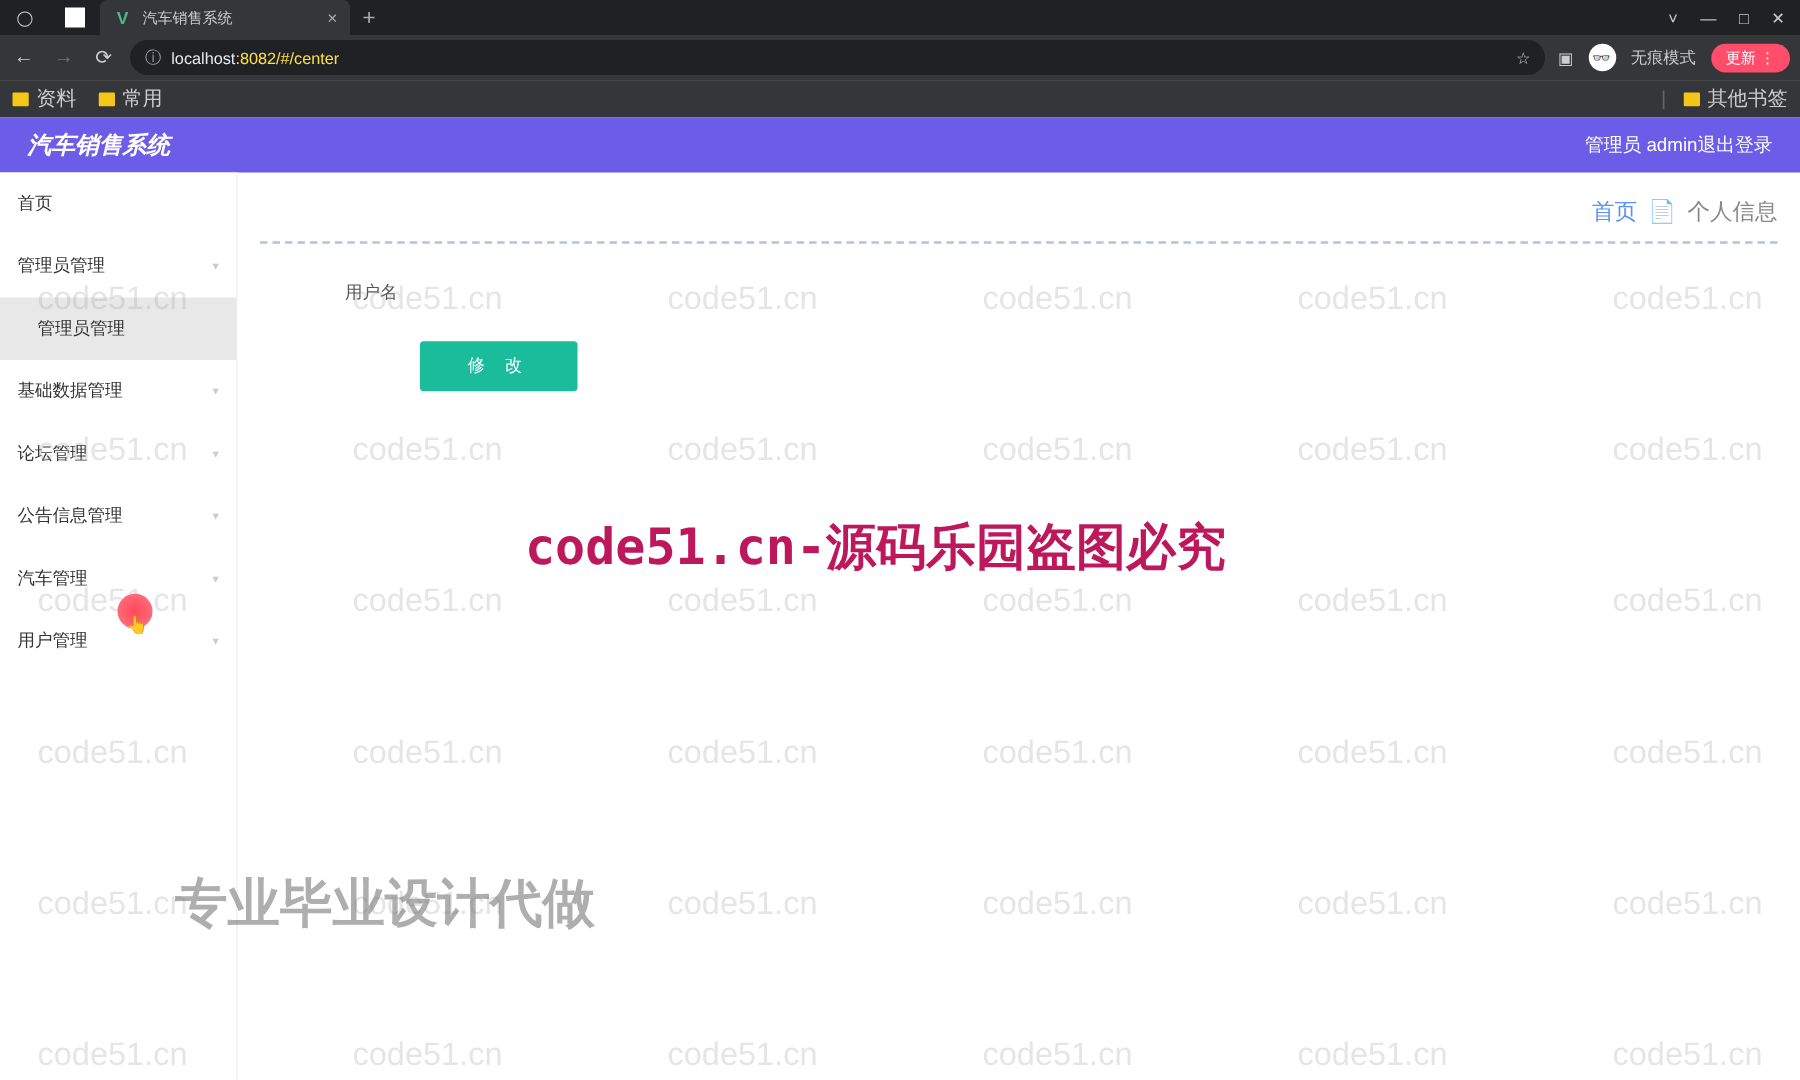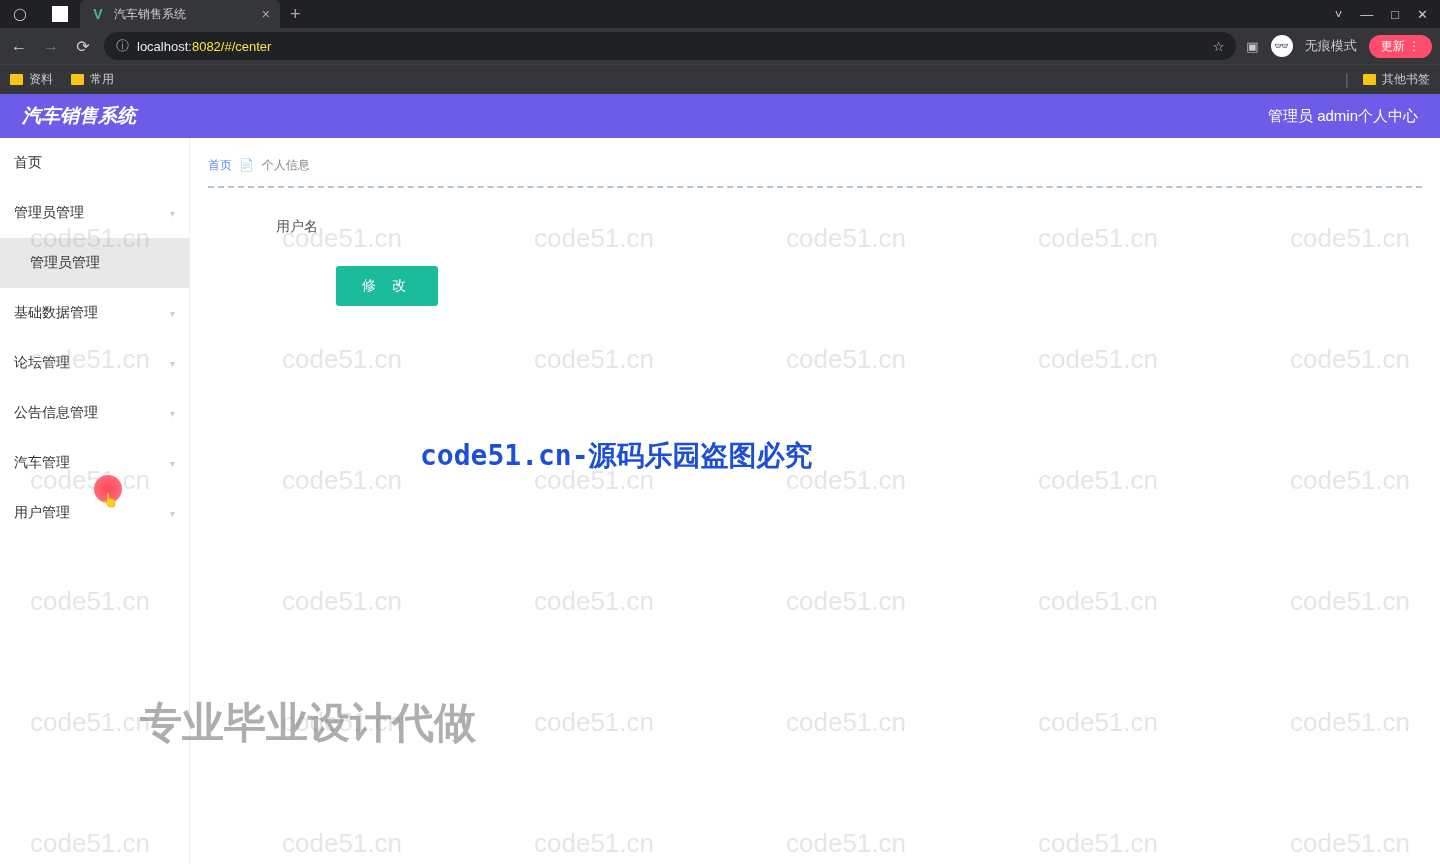--- a/index.html
+++ b/index.html
@@ -17,46 +17,46 @@
 .nav-bar{height:36px;background:#35363a;display:flex;align-items:center;padding:0 8px;gap:10px}
 .nav-btn{color:#ccc;width:22px;text-align:center;font-size:16px}
 .addr-bar{flex:1;display:flex;align-items:center;gap:8px;background:#202124;border-radius:20px;height:28px;padding:0 12px;color:#ccc;font-size:13px}
 .addr-info{color:#9aa0a6;font-size:13px}
 .addr-text{color:#e8eaed}
 .addr-text .dim{color:#fde047}
 .nav-right{display:flex;align-items:center;gap:12px;color:#ccc;font-size:13px}
 .incognito-icon{width:22px;height:22px;background:#fff;border-radius:50%;display:flex;align-items:center;justify-content:center;font-size:12px;color:#333}
 .update-btn{background:#ff4d6b;border-radius:14px;padding:3px 12px;color:#fff;font-size:12px}
 .bookmark-bar{height:30px;background:#35363a;display:flex;align-items:center;padding:0 10px;gap:18px;border-top:1px solid #444}
-.bookmark{display:flex;align-items:center;gap:6px;color:#ccc;font-size:12px}
+.bookmark{display:flex;align-items:center;gap:6px;color:#ccc;font-size:16px}
 .bookmark-folder{width:13px;height:11px;background:#f5c518;border-radius:1px}
 .bookmark-right{margin-left:auto;display:flex;align-items:center;gap:14px}
 .bookmark-sep{color:#666}
 .app-header{height:44px;background:#6c5ce7;display:flex;align-items:center;padding:0 22px;color:#fff}
 .app-title{font-size:19px;font-weight:bold;font-style:italic}
 .app-header-right{margin-left:auto;display:flex;font-size:15px}
 .app-body{display:flex;height:calc(100% - 138px);position:relative}
 .sidebar{width:190px;background:#fff;border-right:1px solid #eee}
 .side-item{padding:16px 14px;font-size:14px;color:#333;display:flex;align-items:center;justify-content:space-between;cursor:pointer}
 .side-item.sub{padding-left:30px;background:#f5f5f5}
 .side-item.active{background:#e8e8e8}
 .side-arrow{color:#ccc;font-size:10px}
 .main{flex:1;padding:15px 18px;position:relative}
-.breadcrumb{text-align:left;color:#888;font-size:12px;padding:4px 0 12px;border-bottom:2px dashed #b0c4de}
+.breadcrumb{text-align:right;color:#888;font-size:18px;padding:4px 0 12px;border-bottom:2px dashed #b0c4de}
 .breadcrumb .home-link{color:#5b8ff9}
 .breadcrumb .doc-icon{margin:0 4px;color:#bbb}
 .form-area{padding:30px 50px}
 .form-row{display:flex;align-items:flex-end;margin-bottom:30px}
 .form-label{width:60px;text-align:right;font-size:14px;color:#555;margin-right:18px}
 .form-input{width:580px;border:none;border-bottom:1px solid #ddd;padding:8px 4px;font-size:14px;outline:none;color:#333}
-.form-btn{background:#1abc9c;color:#fff;border:none;padding:11px 26px;font-size:14px;border-radius:3px;letter-spacing:6px;margin-left:78px;cursor:pointer}
+.form-btn{background:#1abc9c;color:#fff;border:none;padding:11px 38px;font-size:14px;border-radius:3px;letter-spacing:6px;margin-left:78px;cursor:pointer}
 .watermark-layer{position:absolute;top:138px;left:0;right:0;bottom:0;pointer-events:none;overflow:hidden}
 .wm-row{display:flex;justify-content:space-between;color:rgba(150,150,150,0.25);font-size:26px;white-space:nowrap}
 .wm-row span{margin:0 30px}
-.wm-big{position:absolute;color:#1d4ed8;font-size:28px;font-weight:bold;left:420px;top:437px;font-family:monospace,"Microsoft YaHei";pointer-events:none}
+.wm-big{position:absolute;color:#be185d;font-size:40px;font-weight:bold;left:420px;top:410px;font-family:monospace,"Microsoft YaHei";pointer-events:none}
 .wm-gray{position:absolute;color:rgba(120,120,120,0.6);font-size:42px;font-weight:bold;left:140px;top:695px;pointer-events:none}
 .click-marker{position:absolute;width:28px;height:28px;background:radial-gradient(circle,#ff4757 0%,#ff6b7a 70%,rgba(255,107,122,0)100%);border-radius:50%;left:94px;top:475px;pointer-events:none}
 .cursor-icon{position:absolute;left:101px;top:492px;font-size:14px;pointer-events:none}
 </style>
 </head>
 <body>
 
 <div class="browser-chrome">
   <div class="tab-strip">
     <div class="tab inactive">
@@ -112,21 +112,21 @@
         <span class="bookmark-folder"></span>
         <span>其他书签</span>
       </div>
   </div>
 </div>
 
 <div class="app-header">
   <div class="app-title">汽车销售系统</div>
   <div class="app-header-right">
     <span>管理员 admin</span>
-    <span>个人中心</span>
+    <span>退出登录</span>
   </div>
 </div>
 
 <div class="app-body">
   <div class="sidebar" id="sidebar">
       <div class="side-item">
         <span>首页</span>
       </div>
       <div class="side-item">
         <span>管理员管理</span>

